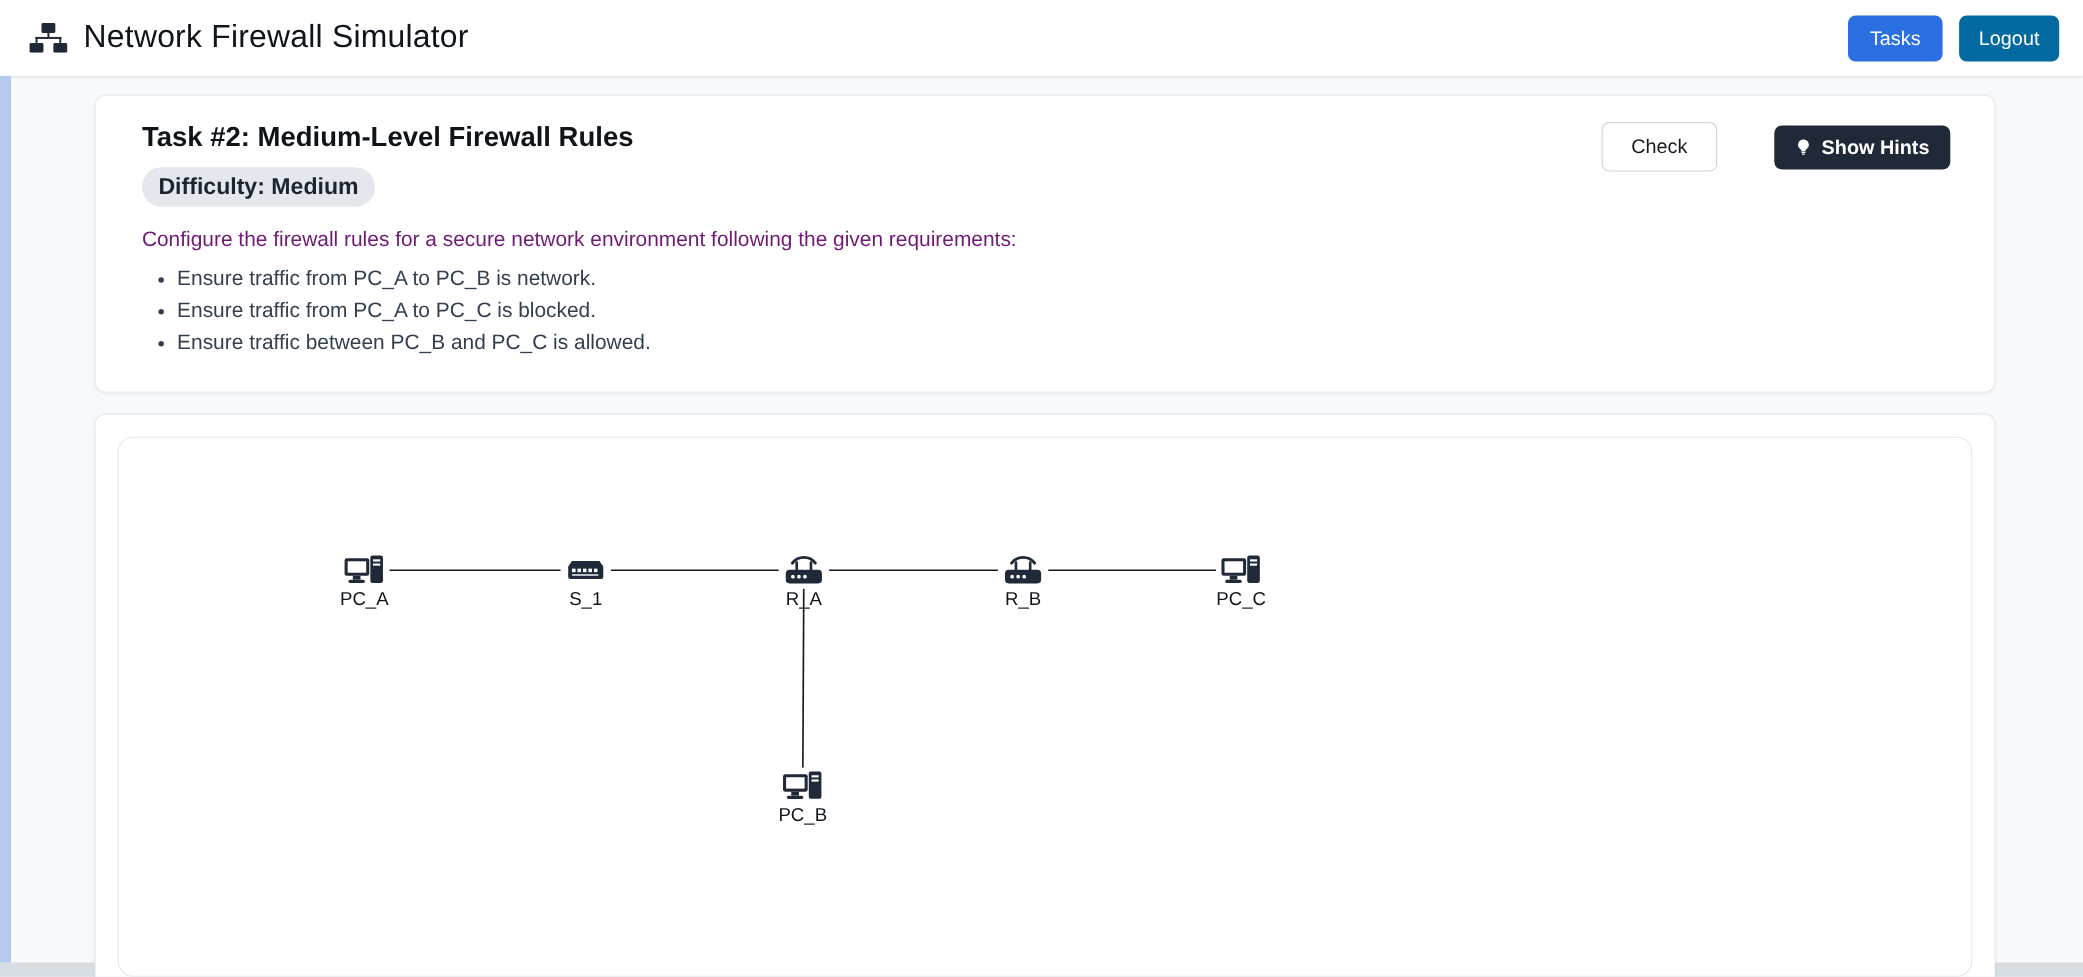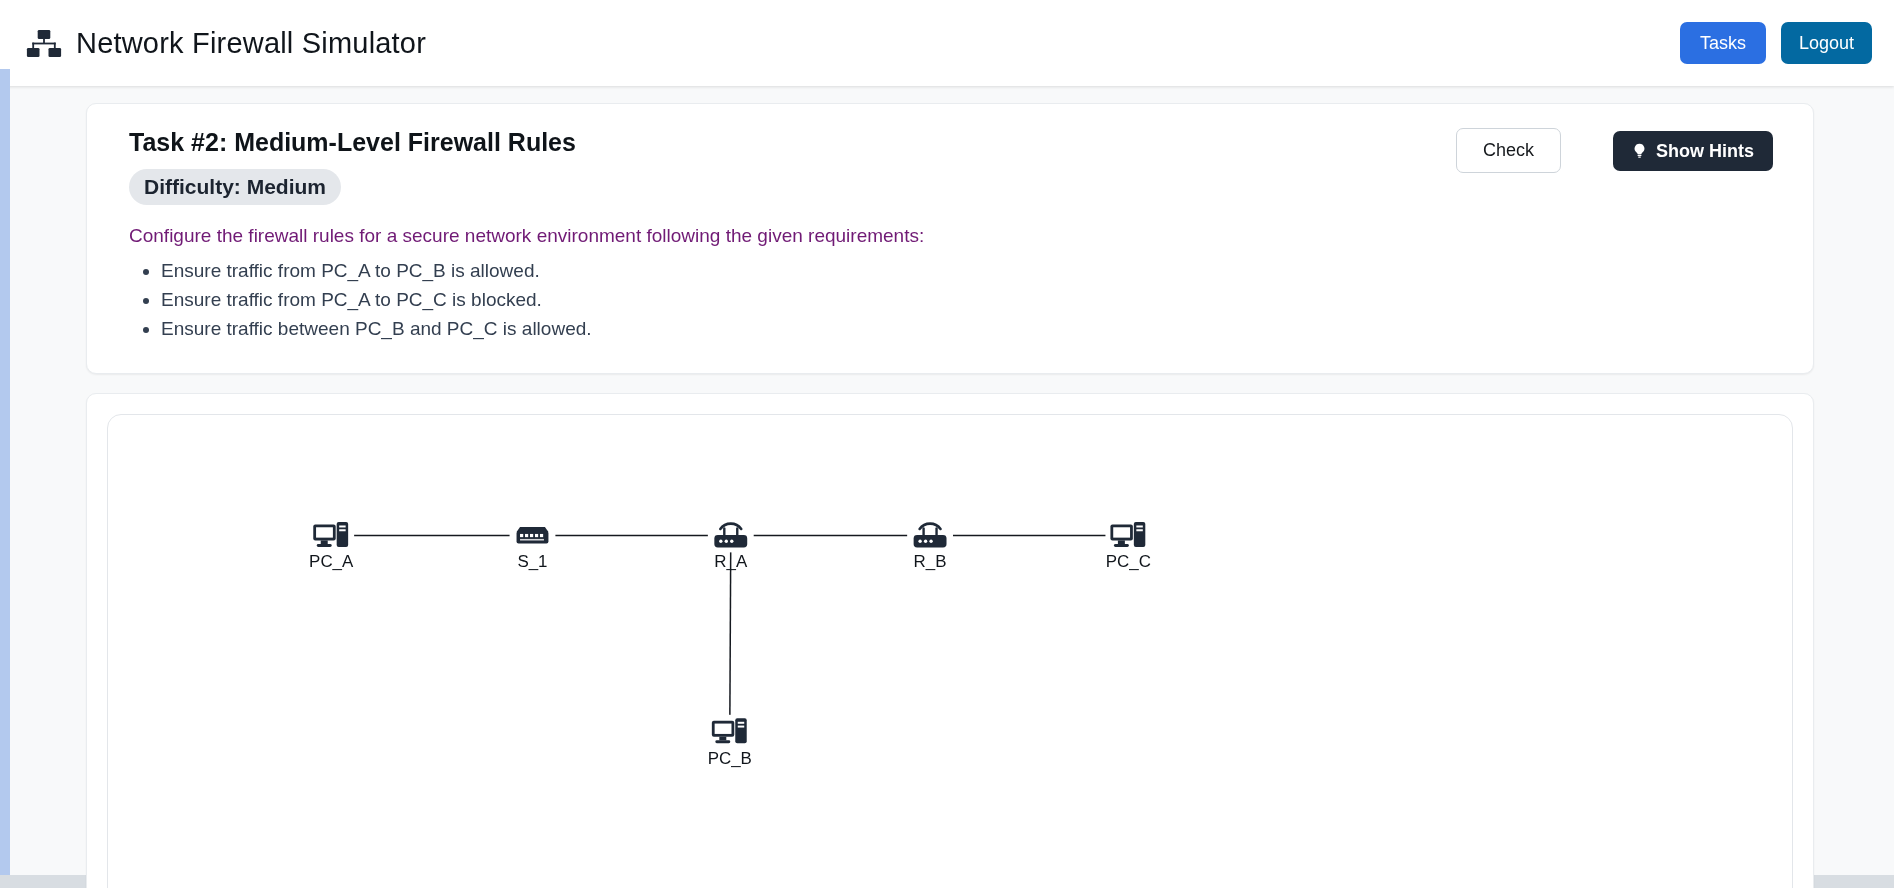--- a/index.html
+++ b/index.html
@@ -17,21 +17,21 @@
     position: absolute; left: 0; top: 0; right: 0; height: 875px;
     background: #f8f9fa;
   }
   .left-strip {
     position: absolute; left: 0; top: 69px; width: 10px; height: 806px;
     background: #b3c9ee; z-index: 3;
   }
   
   .navbar {
     position: relative; z-index: 2;
-    height: 86px; background: #ffffff;
+    height: 69px; background: #ffffff;
     display: flex; align-items: center; justify-content: space-between;
     padding: 0 22px 0 26px;
     box-shadow: 0 1px 3px rgba(0,0,0,.12);
   }
   .brand { display: flex; align-items: center; gap: 14px; }
   .brand-icon svg { width: 36px; height: 27px; display: block; }
   .brand-title { font-size: 29px; font-weight: 500; color: #10151b; letter-spacing: .2px; }
   .nav-buttons { display: flex; gap: 15px; }
   .btn {
     border: none; border-radius: 7px; cursor: pointer;
@@ -125,21 +125,21 @@
               <rect x="6.5" y="14.4" width="3" height="1.2" rx=".6"></rect>
             </g>
               </svg>
           </span>
           <span>Show Hints</span>
         </button>
       </div>
     </div>
     <p class="task-desc">Configure the firewall rules for a secure network environment following the given requirements:</p>
     <ul class="req-list">
-      <li>Ensure traffic from PC_A to PC_B is allowed.</li>
+      <li>Ensure traffic from PC_A to PC_B is network.</li>
       <li>Ensure traffic from PC_A to PC_C is blocked.</li>
       <li>Ensure traffic between PC_B and PC_C is allowed.</li>
     </ul>
   </section>
 
   <section class="card diagram-card">
     <div class="canvas">
       <svg id="network-canvas-svg" viewBox="0 0 1690 489">
           <line x1="224" y1="120" x2="426" y2="120" stroke="#15191f" stroke-width="1.5"></line>
           <line x1="426" y1="120" x2="625" y2="120" stroke="#15191f" stroke-width="1.5"></line>

